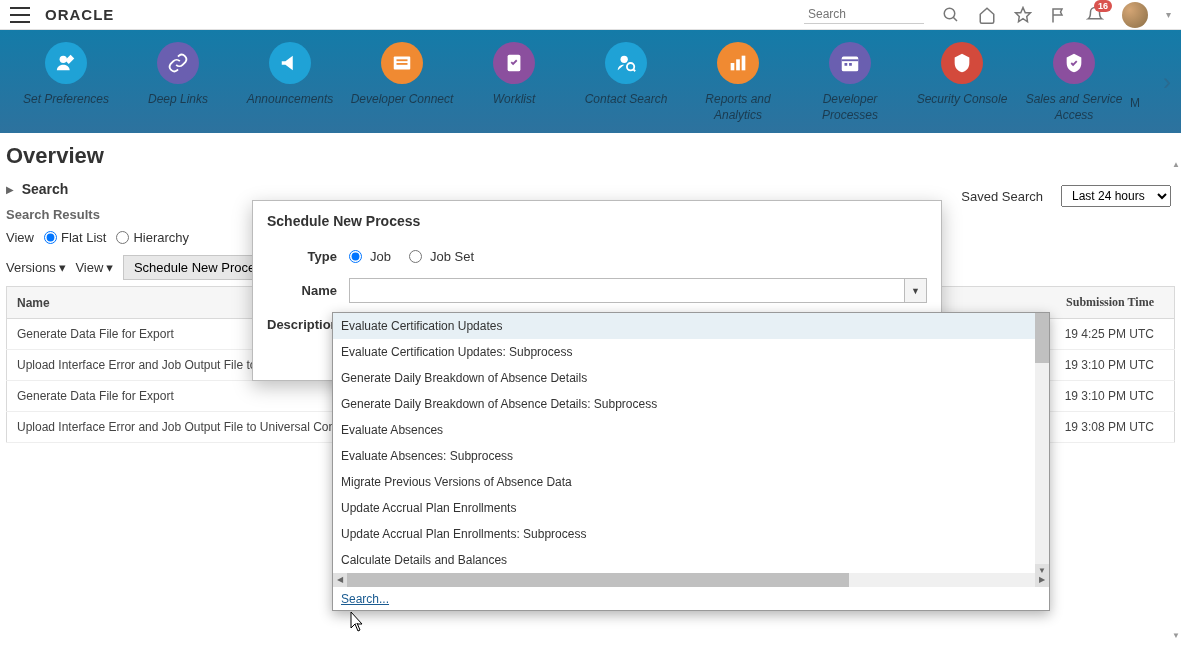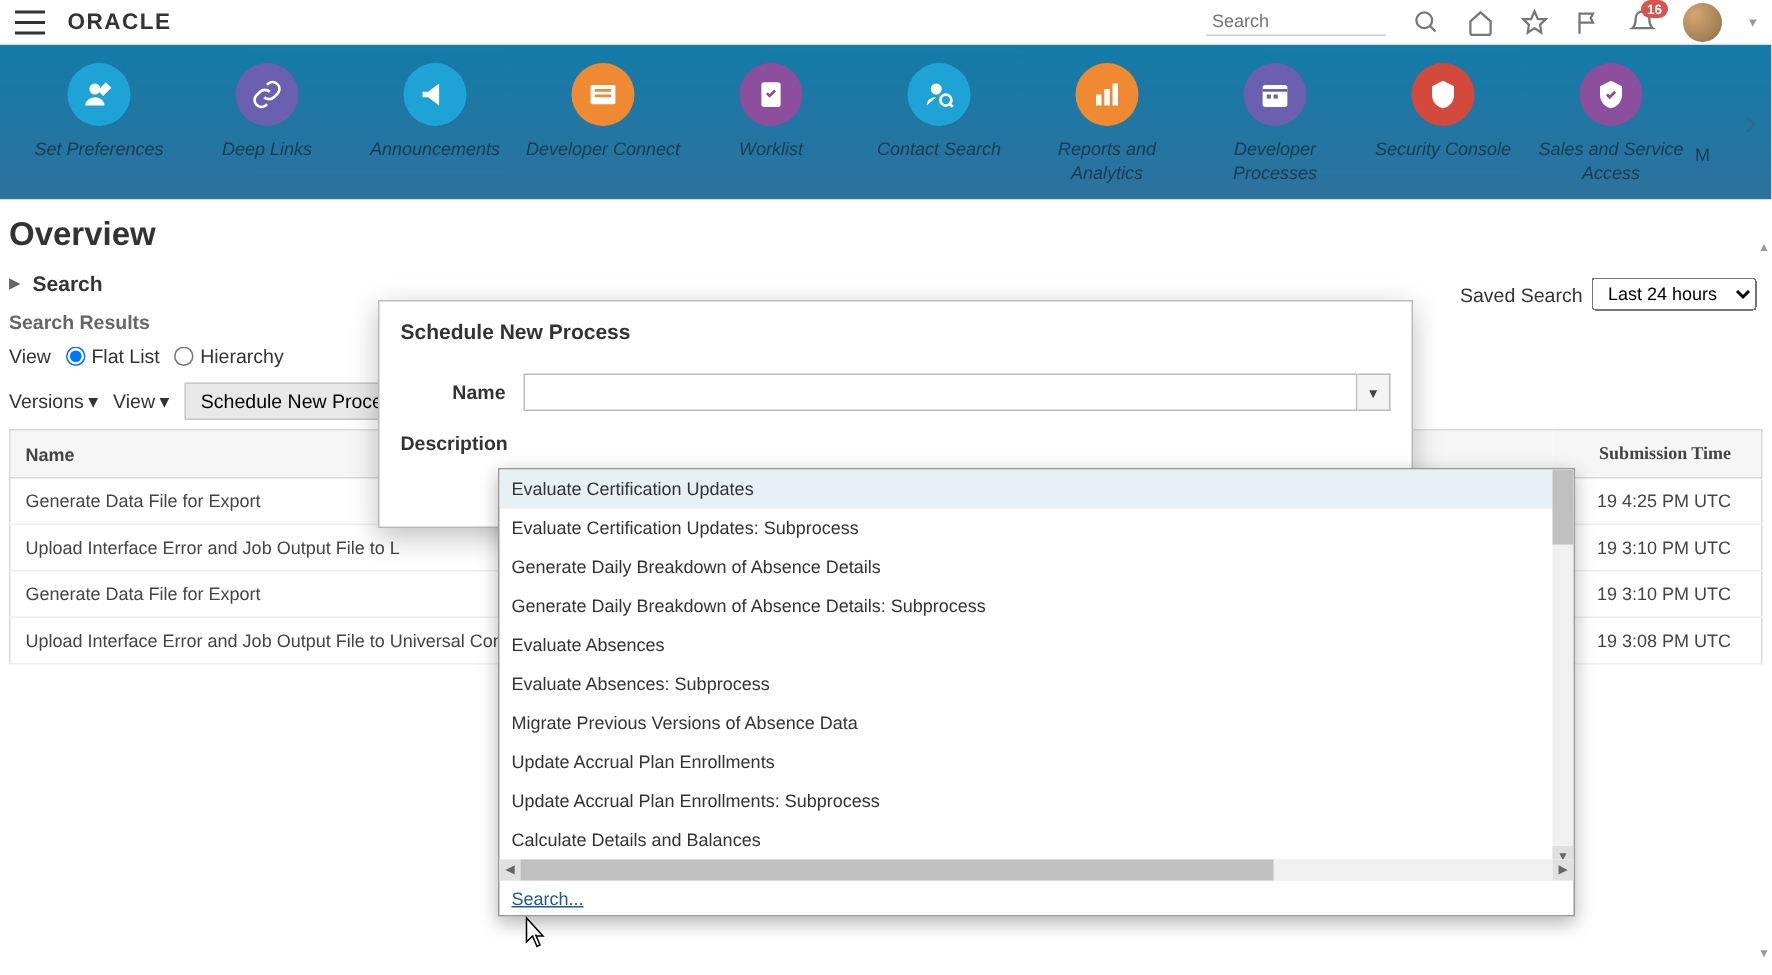--- a/index.html
+++ b/index.html
@@ -22,21 +22,21 @@
   .sb-icon { width: 42px; height: 42px; border-radius: 50%; display: flex; align-items: center; justify-content: center; margin-bottom: 8px; color: #fff; }
   .sb-label { font-size: 12px; color: #1b3b50; line-height: 1.3; font-style: italic; }
   .sb-scroll { position: absolute; right: 10px; top: 50%; transform: translateY(-50%); color: #2a6a8f; font-size: 24px; cursor: pointer; }
 
   
   .main { padding: 10px 6px; background: #fff; position: relative; height: calc(650px - 30px - 117px); }
   .page-title { font-size: 22px; font-weight: bold; color: #333; margin-bottom: 12px; }
   .search-section { display: flex; align-items: center; gap: 8px; margin-bottom: 10px; }
   .section-chevron { color: #666; font-size: 10px; }
   .section-label { font-weight: bold; font-size: 14px; }
-  .saved-search { position: absolute; top: 52px; right: 10px; display: flex; align-items: center; gap: 6px; font-size: 13px; }
+  .saved-search { position: absolute; top: 52px; right: 10px; display: flex; align-items: center; gap: 18px; font-size: 13px; }
   .saved-search select { font-size: 12px; padding: 2px 6px; width: 110px; }
   .results-heading { font-weight: bold; font-size: 13px; margin: 8px 0; color: #666; }
   .view-row { display: flex; align-items: center; gap: 10px; margin-bottom: 10px; font-size: 13px; }
   .radio-lbl { display: inline-flex; align-items: center; gap: 4px; }
   .toolbar { display: flex; align-items: center; gap: 10px; margin-bottom: 6px; font-size: 13px; }
   .tb-link { color: #333; cursor: pointer; display: inline-flex; align-items: center; gap: 3px; }
   .tb-btn { border: 1px solid #c7c7c7; background: #f2f2f2; padding: 4px 10px; cursor: pointer; font-size: 13px; }
   .tb-btn.active { background: #e8e8e8; }
   
   
@@ -275,20 +275,31 @@
           <td style="text-align:right;padding-right:20px;">19 3:08 PM UTC</td>
         </tr>
     </tbody>
   </table>
 </div>
 
 <div class="dialog">
   <div class="dialog-title">Schedule New Process</div>
   <div class="dialog-body">
     <div class="form-row">
+      <div class="form-label">Type</div>
+      <label class="radio-lbl" style="margin-right:18px;">
+          <input type="radio" class="form-radio" checked="" style=""> 
+          <span>Job</span>
+        </label>
+      <label class="radio-lbl">
+          <input type="radio" class="form-radio" style=""> 
+          <span>Job Set</span>
+        </label>
+    </div>
+    <div class="form-row">
       <div class="form-label">Name</div>
       <div class="form-input-combo">
         <input type="text" style="">
         <div class="combo-btn">
             <span>▼</span>
           </div>
       </div>
     </div>
     <div class="form-row" style="margin-bottom:30px;">
       <div class="form-label">Description</div>

